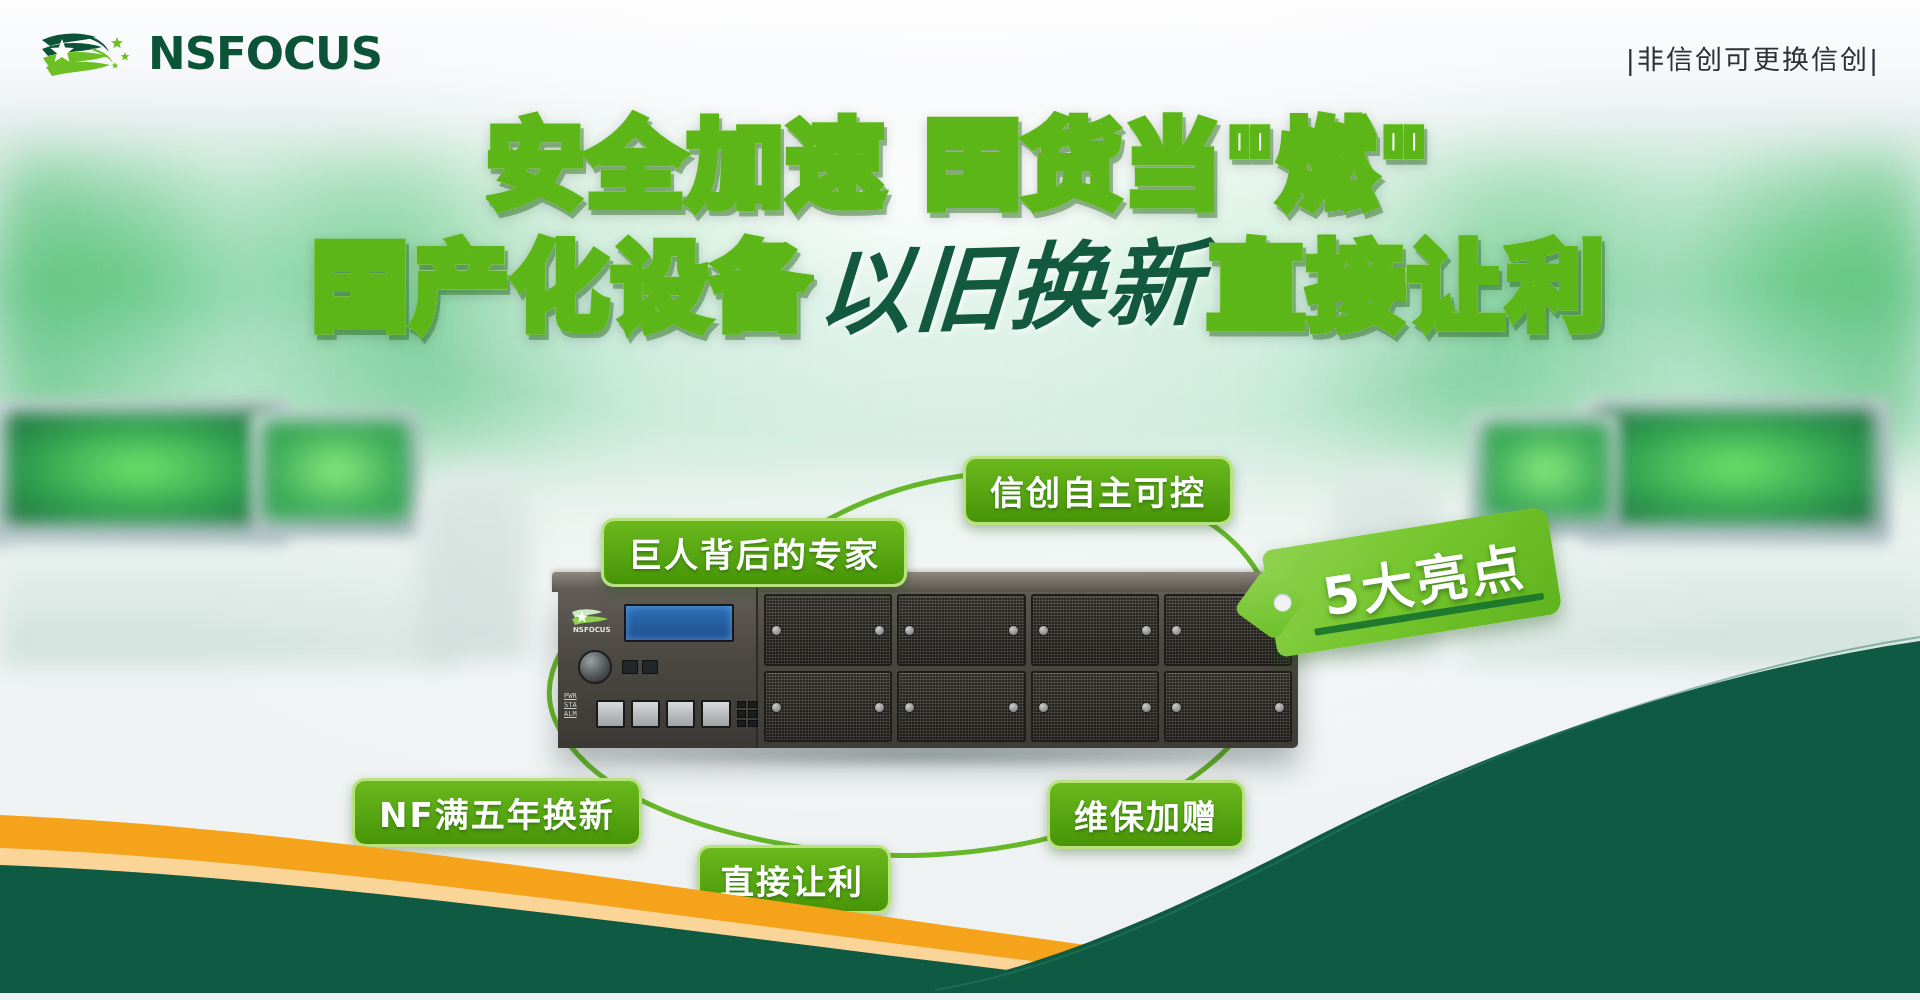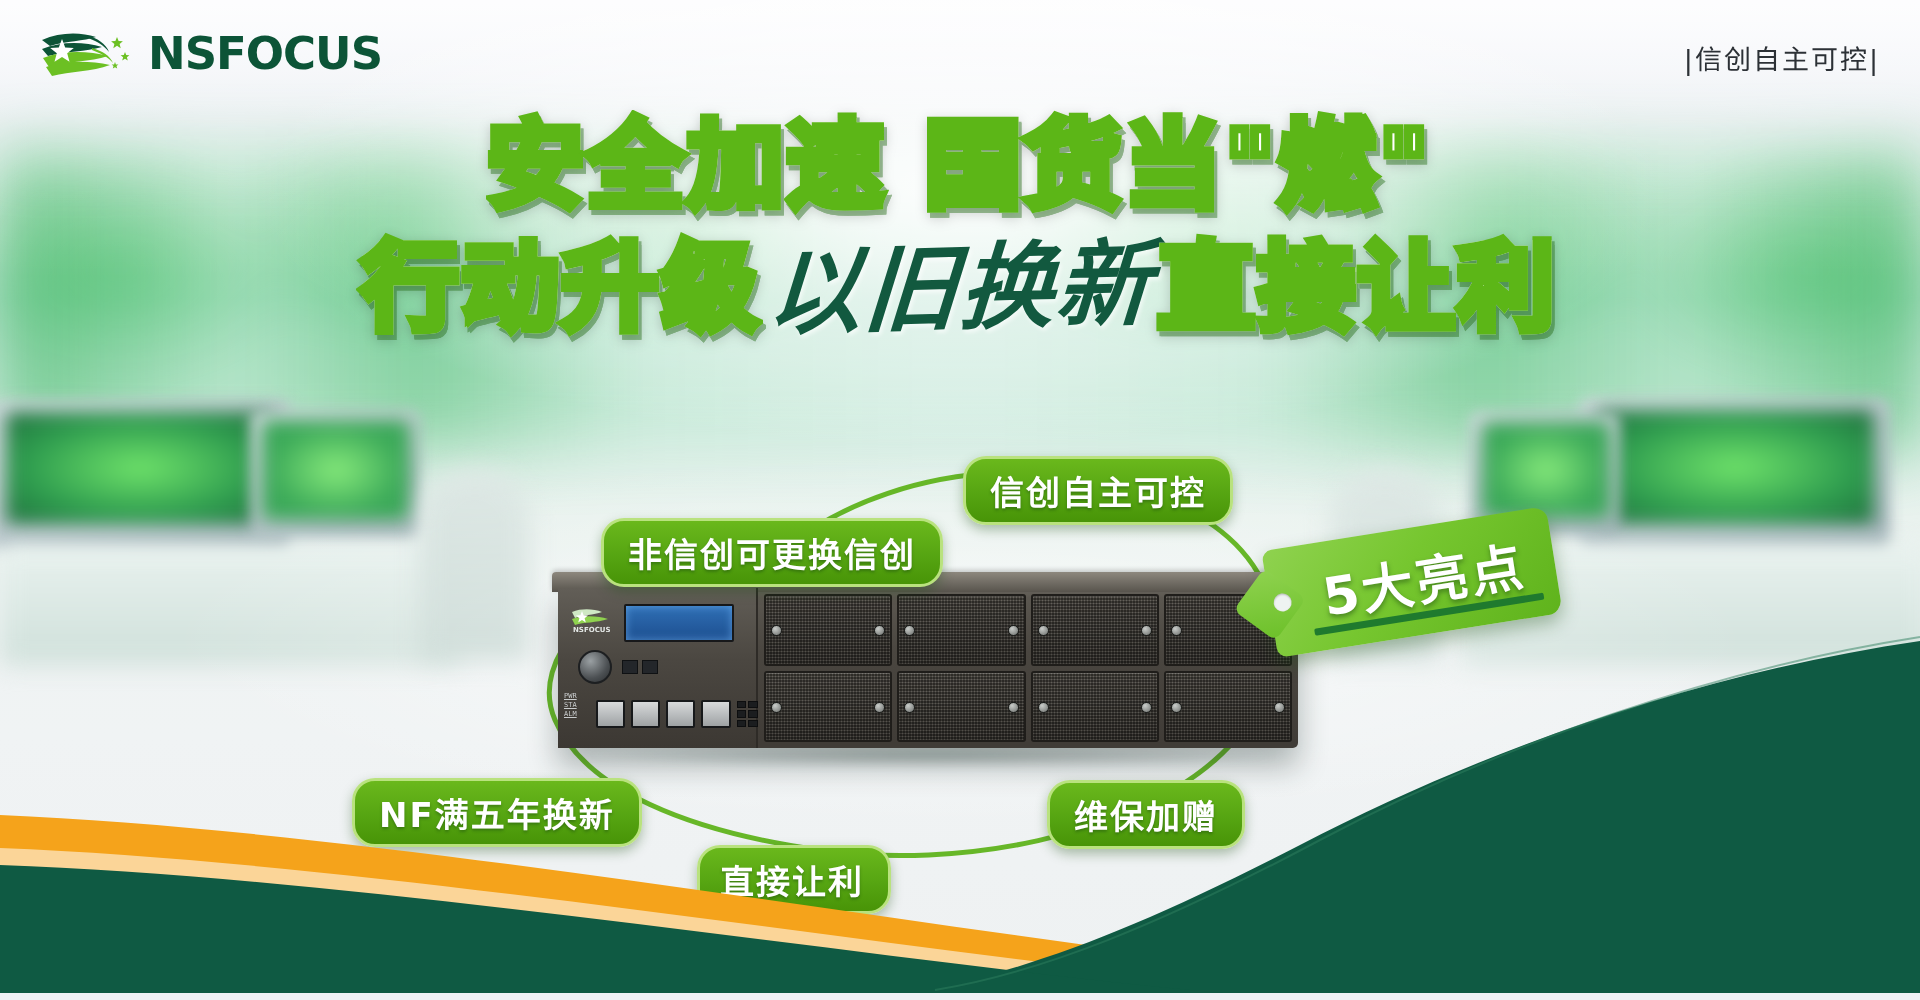--- a/index.html
+++ b/index.html
@@ -118,21 +118,21 @@
     background:radial-gradient(circle at 35% 30%,#c9ccc9,#6d706d);border:1px solid #1a1c1a;}
   .bay:before{left:5px;} .bay:after{right:5px;}
   .srv-shadow{position:absolute;left:580px;top:742px;width:700px;height:26px;border-radius:50%;
     background:radial-gradient(ellipse,rgba(35,60,50,.32),rgba(35,60,50,0) 72%);filter:blur(5px);}
 
   
   .connector{position:absolute;left:0;top:0;width:1920px;height:1000px;pointer-events:none;}
 
   
   .badge{position:absolute;display:flex;align-items:center;justify-content:flex-start;
-    border-radius:23px;border:3px solid #b9e27e;
+    border-radius:13px;border:3px solid #b9e27e;
     background:linear-gradient(180deg,#6ab81c 0%,#56a512 55%,#489407 100%);
     color:#fff;font-family:"DejaVu Sans",sans-serif;font-weight:bold;
     font-size:34px;letter-spacing:2px;
     padding:7px 24px;white-space:nowrap;
     box-shadow:0 5px 12px rgba(30,80,20,.34);
     text-shadow:0 2px 3px rgba(25,70,15,.45);}
 
   
   .tag5{position:absolute;left:1268px;top:528px;width:288px;height:108px;
     transform:rotate(-9deg);
@@ -189,28 +189,28 @@
       <path d="M45 7 C58 10, 66 16, 69 24 C64 17, 55 12, 45 9 Z" fill="#0c5437"></path>
       <path d="M52 20 C63 23, 70 28, 73 35 C68 29, 60 25, 52 22 Z" fill="#6cc023"></path>
       <path d="M22 11 l3.2 8.4 8.6 .5 -6.6 5.4 2.3 8.4 -7.5-4.8 -7.5 4.8 2.3-8.4 -6.6-5.4 8.6-.5 Z" fill="#ffffff"></path>
       <path d="M77 9 l1.6 4.1 4.3 .2 -3.3 2.7 1.1 4.2 -3.7-2.4 -3.7 2.4 1.1-4.2 -3.3-2.7 4.3-.2 Z" fill="#6cc023"></path>
       <path d="M85 24 l1.2 3.1 3.2 .2 -2.5 2 .9 3.2 -2.8-1.8 -2.8 1.8 .9-3.2 -2.5-2 3.2-.2 Z" fill="#6cc023"></path>
       <path d="M75 34 l.9 2.4 2.5 .1 -1.9 1.6 .7 2.5 -2.2-1.4 -2.2 1.4 .7-2.5 -1.9-1.6 2.5-.1 Z" fill="#6cc023"></path>
     </svg>
     <span class="logo-text">NSFOCUS</span>
   </div>
 
-  <div class="tagline">|信创自主可控|</div>
+  <div class="tagline">|非信创可更换信创|</div>
 
   <div class="headline">
     <div class="hl-line">
       <span class="hl-out">安全加速 国货当"燃"</span>
     </div>
     <div class="hl-line line2">
-      <span class="hl-out">行动升级</span><span class="hl-brush">以旧换新</span><span class="hl-out">直接让利</span>
+      <span class="hl-out">国产化设备</span><span class="hl-brush">以旧换新</span><span class="hl-out">直接让利</span>
     </div>
   </div>
 
   <svg class="connector" viewBox="0 0 1920 1000">
     <path d="M790 545 C905 455, 1095 450, 1205 520 C1300 580, 1295 690, 1215 760
              C1130 835, 960 870, 820 850 C690 832, 585 790, 555 720
              C528 658, 600 585, 700 560" fill="none" stroke="#5fb31c" stroke-width="5" stroke-linecap="round" opacity=".95"></path>
   </svg>
 
   <div class="srv-shadow"></div>
@@ -256,21 +256,21 @@
       <div class="bay"></div>
       <div class="bay"></div>
     </div>
   </div>
 
   <div class="badge" style="left:963px;top:456px;">
     <span>信创自主可控</span>
   </div>
 
   <div class="badge" style="left:601px;top:518px;">
-    <span>非信创可更换信创</span>
+    <span>巨人背后的专家</span>
   </div>
 
   <div class="badge" style="left:352px;top:778px;">
     <span>NF满五年换新</span>
   </div>
 
   <div class="badge" style="left:697px;top:845px;padding-left:20px;">
     <span>直接让利</span>
   </div>
 

